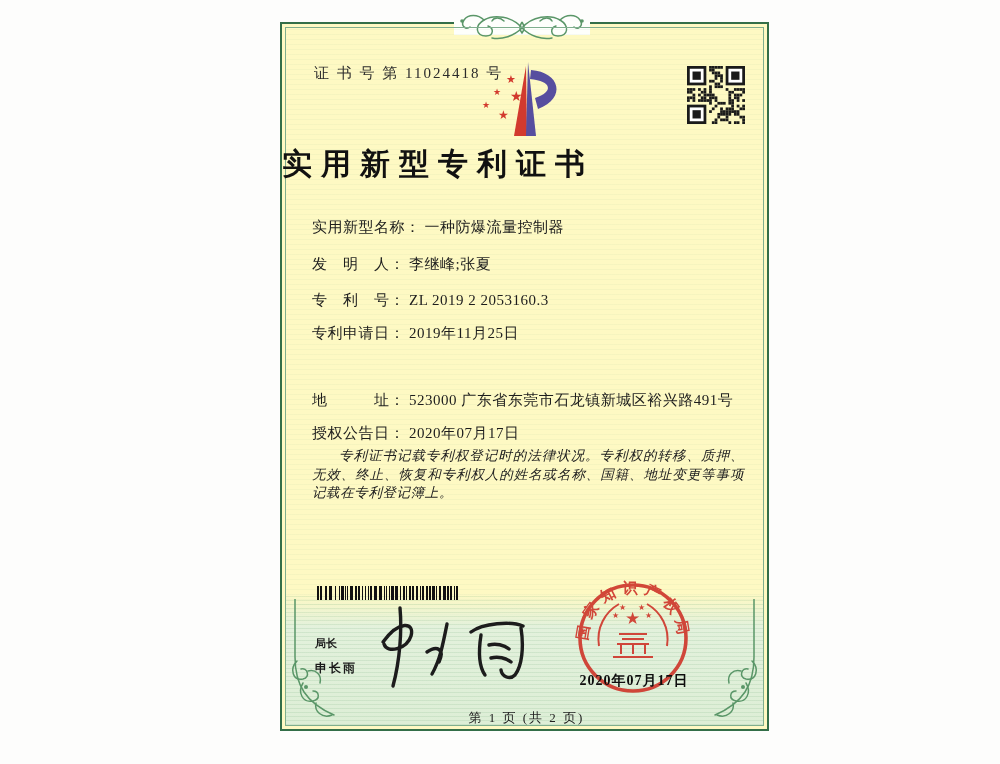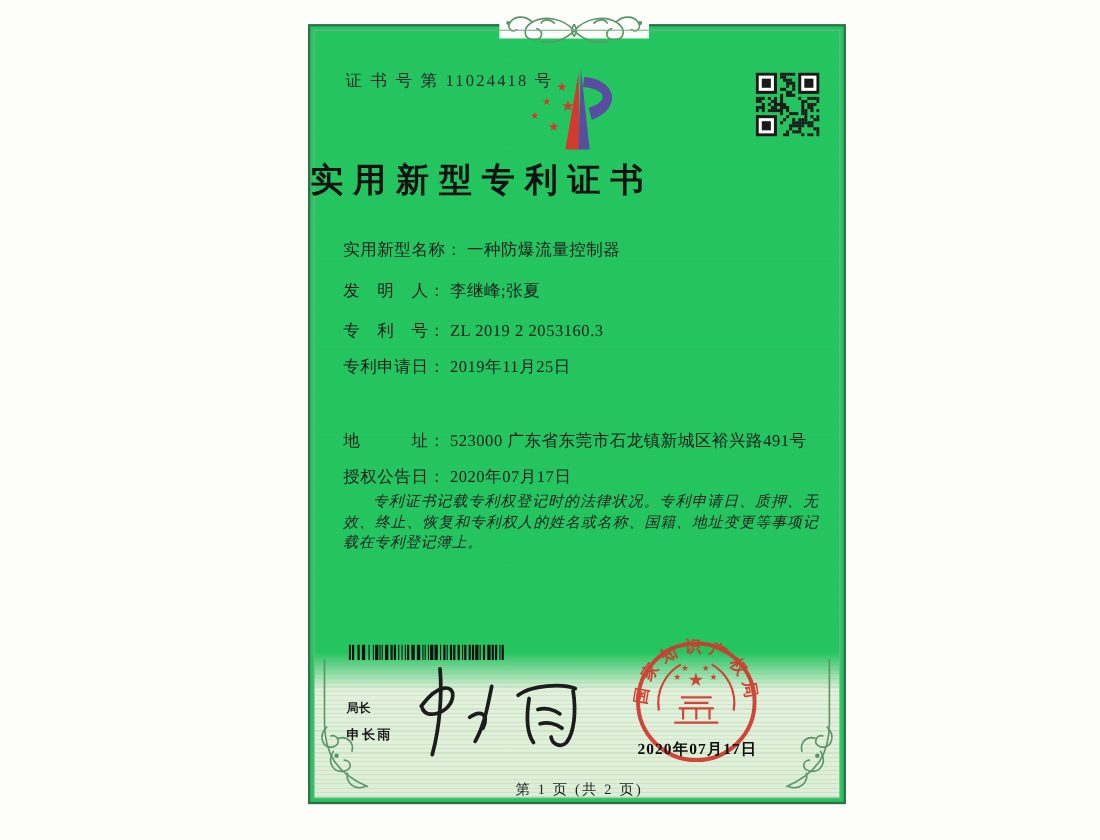--- a/index.html
+++ b/index.html
@@ -5,21 +5,21 @@
   html,body{margin:0;padding:0;}
   body{
     width:1000px;height:764px;position:relative;
     background:#fdfdfc;overflow:hidden;
     font-family:"Liberation Serif","DejaVu Serif",serif;
     color:#222;
   }
   
   .cert{
     position:absolute;left:280px;top:22px;width:485px;height:705px;
-    border:2px solid #336e48;background:#22c55e;text-decoration:underline;
+    border:2px solid #336e48;background:#fef9c3;text-decoration:underline;
   }
   .cert-inner{
     position:absolute;inset:3px;border:1px solid #7fae8e;
   }
   .cert-inner::before{ 
     content:"";position:absolute;inset:0;
     background:repeating-linear-gradient(0deg, rgba(130,180,140,.07) 0 1px, transparent 1px 5px);
     pointer-events:none;
   }
   .band{ 
@@ -280,21 +280,21 @@
       <span class="flabel">专利申请日：</span><span class="fvalue">2019年11月25日</span>
     </div>
     <div class="frow r5">
       <span class="flabel">地　　　址：</span><span class="fvalue">523000 广东省东莞市石龙镇新城区裕兴路491号</span>
     </div>
     <div class="frow grant">
       <span><span class="flabel">授权公告日：</span><span class="fvalue">2020年07月17日</span></span>
     </div>
 
     <div class="paras">
-      <p>专利证书记载专利权登记时的法律状况。专利申请日、质押、无效、终止、恢复和专利权人的姓名或名称、国籍、地址变更等事项记载在专利登记簿上。</p>
+      <p>专利证书记载专利权登记时的法律状况。专利权的转移、质押、无效、终止、恢复和专利权人的姓名或名称、国籍、地址变更等事项记载在专利登记簿上。</p>
     </div>
 
     <svg class="barcode" id="barcode-svg" viewBox="0 0 143 14">
         <g fill="#111">
           <rect x="0" y="0" width="2" height="14"></rect>
           <rect x="3" y="0" width="2" height="14"></rect>
           <rect x="8" y="0" width="2" height="14"></rect>
           <rect x="12" y="0" width="3" height="14"></rect>
           <rect x="18" y="0" width="1" height="14"></rect>
           <rect x="22" y="0" width="1" height="14"></rect>

